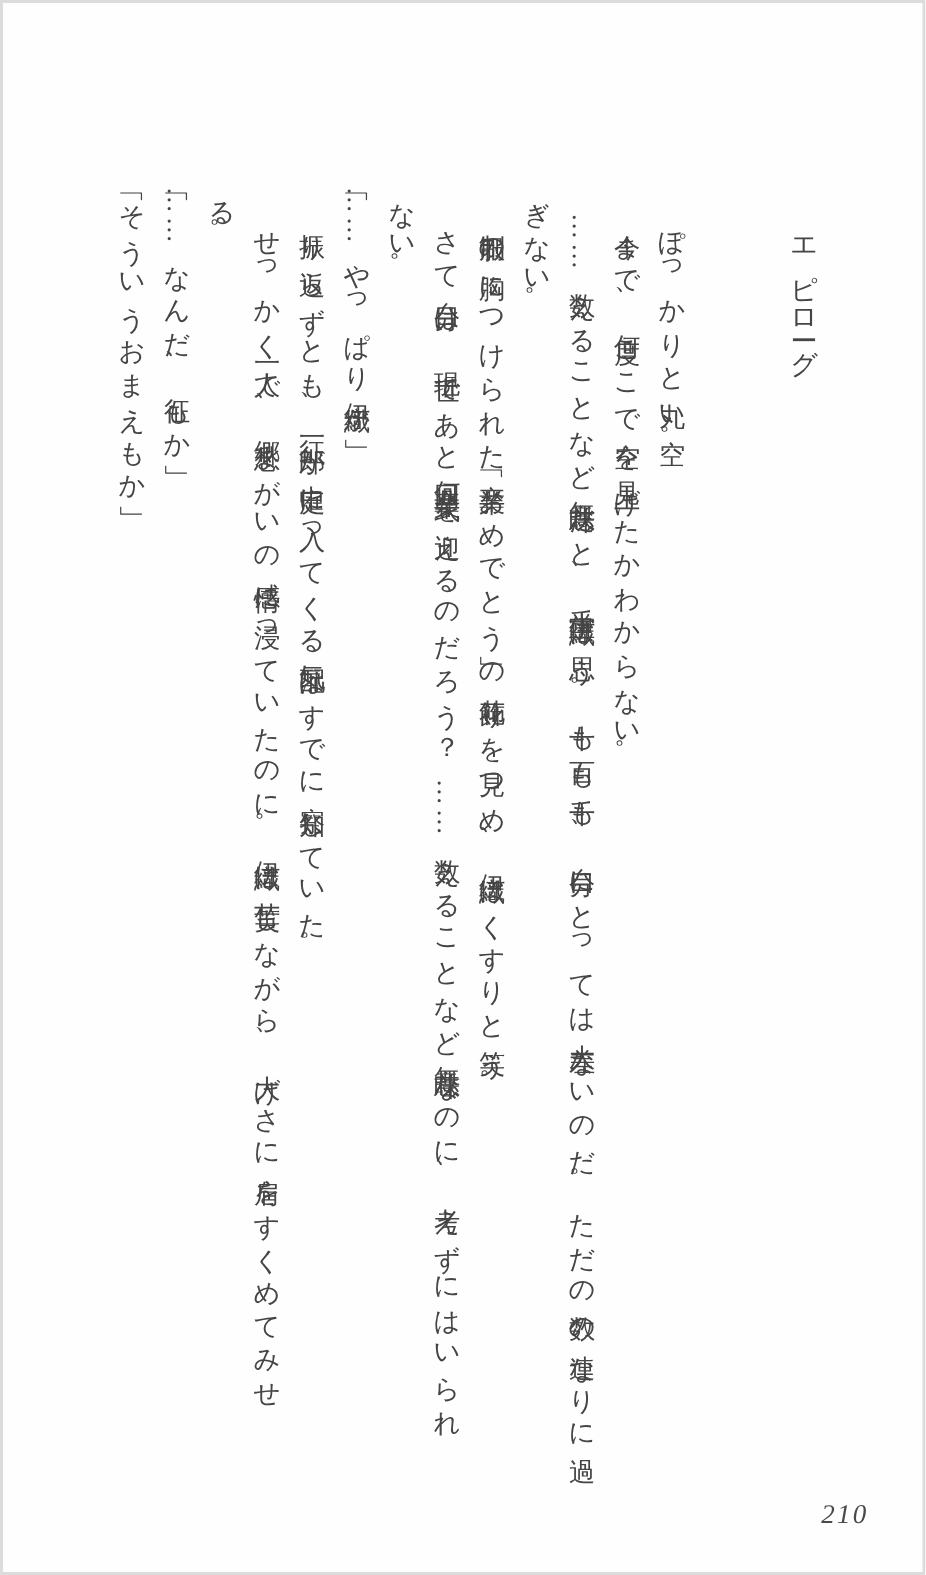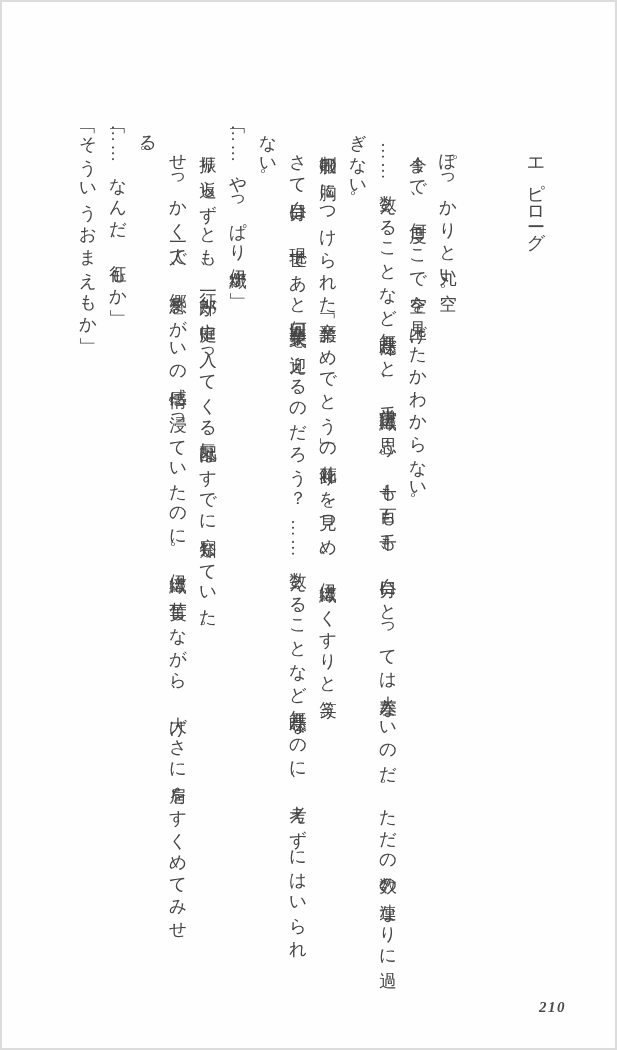--- a/index.html
+++ b/index.html
@@ -27,26 +27,25 @@
     margin:0 0 0 58px;           
     font-size:18px;
     font-weight:normal;
     text-indent:1.4em;
     letter-spacing:3px;
   }
   .para{margin:0;}
   .para[data-indent="true"]{text-indent:1.15em;}
   .page-number{
     position:absolute;
-    top:997px;right:49px;
+    top:997px;right:36px;
     font-style:italic;
-    font-size:15px;
+    font-size:18px;
     letter-spacing:1.5px;
     color:var(--page-number-color,#4a4a4a);
-    font-weight:bold;
   }
 </style>
 </head>
 <body>
 
 <div class="page">
 
   <div class="text-area">
 
     <h2 class="heading">エピローグ</h2>

